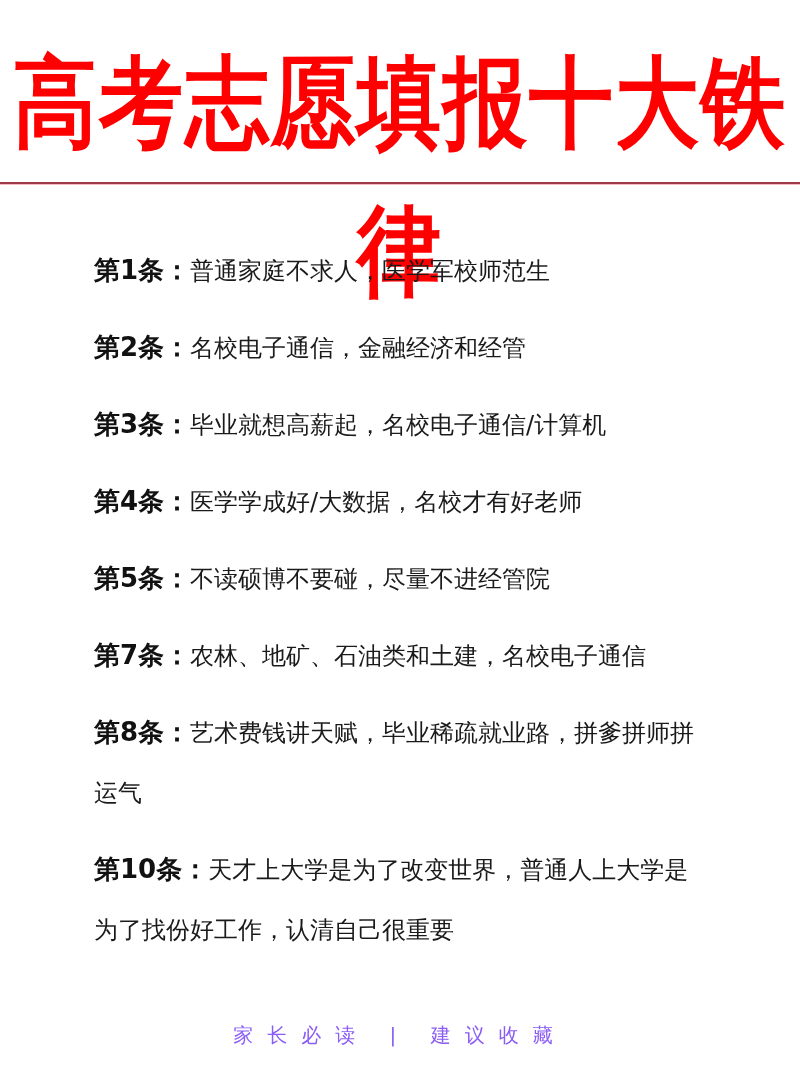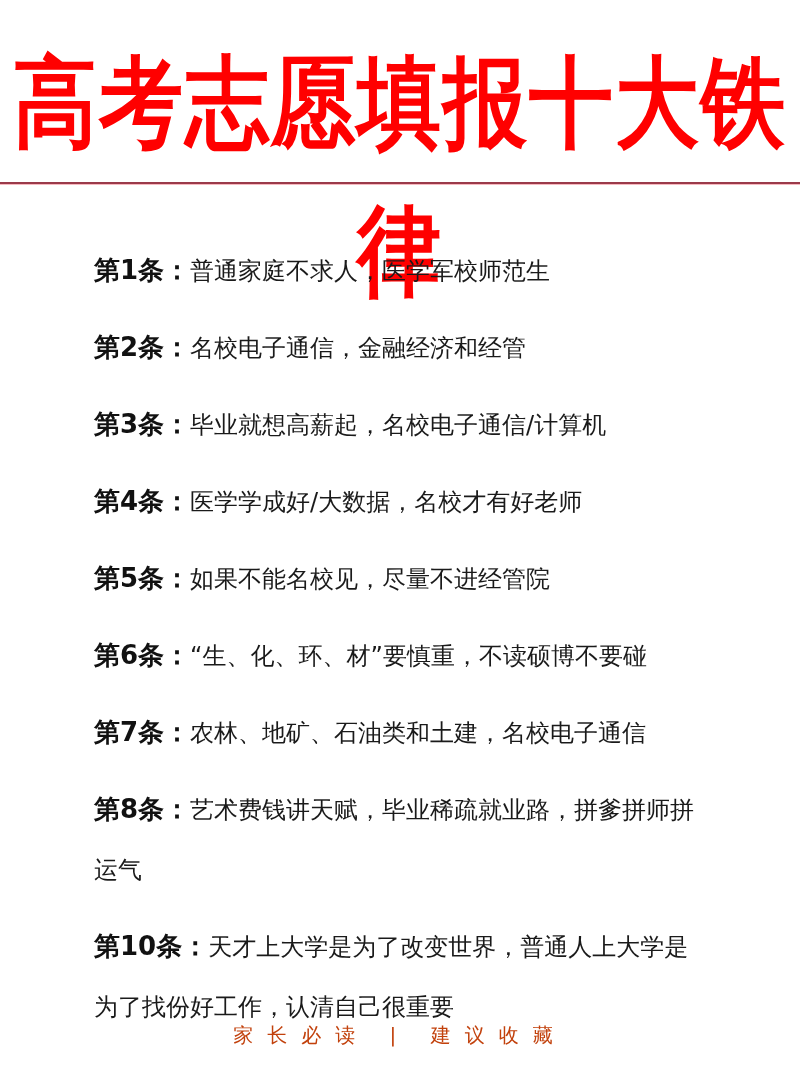--- a/index.html
+++ b/index.html
@@ -65,21 +65,21 @@
     }
     .rule .txt {
       color: #1a1a1a;
     }
     .footer {
       position: absolute;
       left: 0;
       top: 1022px;
       width: 800px;
       text-align: center;
-      color: #c2410c;
+      color: #8b5cf6;
       font-size: 20px;
       letter-spacing: 14px;
     }
   </style>
 </head>
 <body>
 
 <div class="header">
   <div class="title">高考志愿填报十大铁律</div>
 </div>
@@ -92,24 +92,21 @@
   <p class="rule">
     <span class="num">第2条：</span><span class="txt">名校电子通信，金融经济和经管</span>
   </p>
   <p class="rule">
     <span class="num">第3条：</span><span class="txt">毕业就想高薪起，名校电子通信/计算机</span>
   </p>
   <p class="rule">
     <span class="num">第4条：</span><span class="txt">医学学成好/大数据，名校才有好老师</span>
   </p>
   <p class="rule">
-    <span class="num">第5条：</span><span class="txt">如果不能名校见，尽量不进经管院</span>
-  </p>
-  <p class="rule">
-    <span class="num">第6条：</span><span class="txt">“生、化、环、材”要慎重，不读硕博不要碰</span>
+    <span class="num">第5条：</span><span class="txt">不读硕博不要碰，尽量不进经管院</span>
   </p>
   <p class="rule">
     <span class="num">第7条：</span><span class="txt">农林、地矿、石油类和土建，名校电子通信</span>
   </p>
   <p class="rule">
     <span class="num">第8条：</span><span class="txt">艺术费钱讲天赋，毕业稀疏就业路，拼爹拼师拼运气</span>
   </p>
   <p class="rule">
     <span class="num">第10条：</span><span class="txt">天才上大学是为了改变世界，普通人上大学是为了找份好工作，认清自己很重要</span>
   </p>

